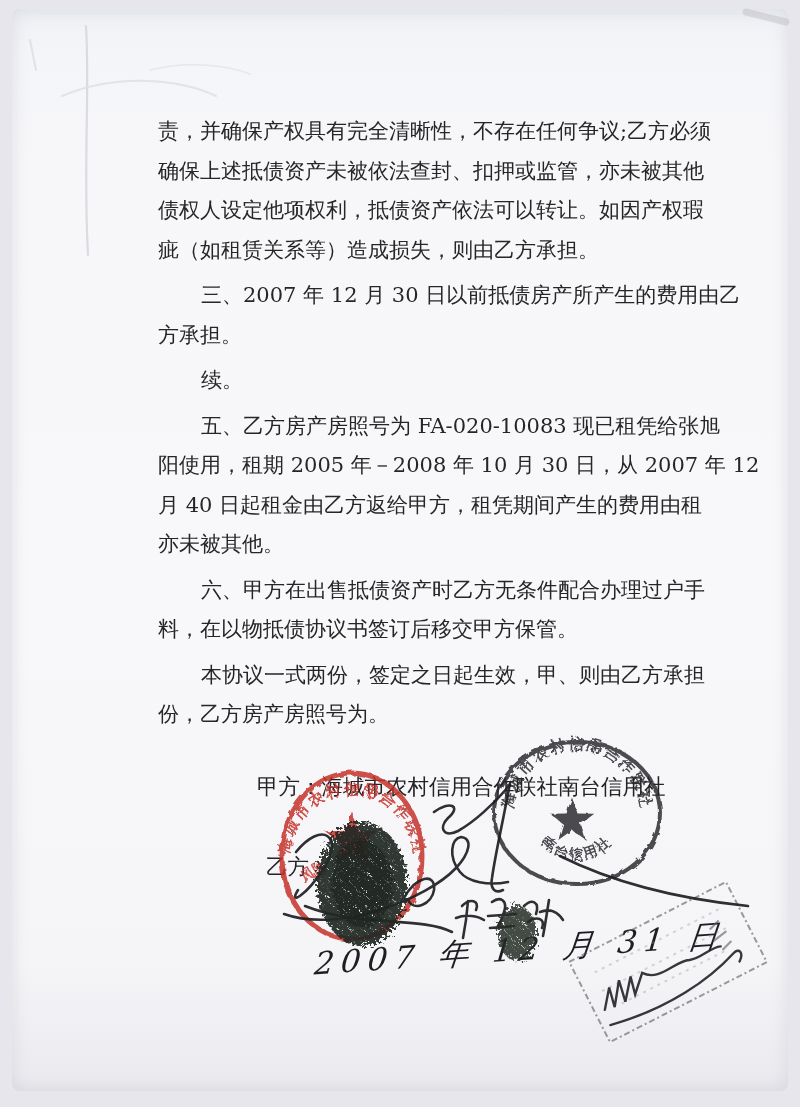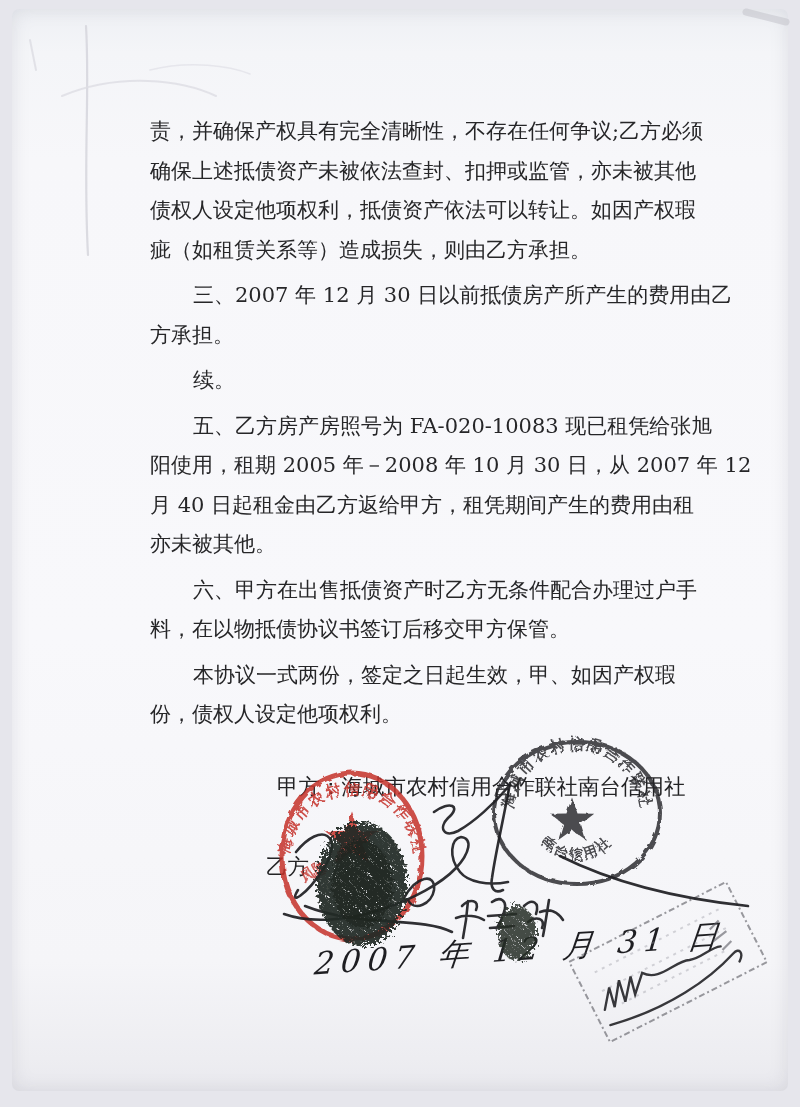--- a/index.html
+++ b/index.html
@@ -3,25 +3,25 @@
 <meta charset="utf-8">
 <style>
   html,body{margin:0;padding:0;background:#d9d9df;}
   .stage{position:relative;width:800px;height:1107px;overflow:hidden;
          font-family:"DejaVu Serif","Liberation Serif",serif;background:#e6e6ec;}
   .paper{position:absolute;left:12px;top:9px;right:12px;bottom:16px;border-radius:7px;
          background:linear-gradient(180deg,#eef0f4 0%,#f4f5f8 4%,#f7f7fa 14%,#f8f8fb 58%,#f5f5f8 88%,#ededf1 97%,#e9e9ee 100%);
          box-shadow:inset 0 0 18px rgba(120,120,140,0.18);}
   .doc-text{position:absolute;left:146px;top:112px;width:572px;
             font-size:21px;color:#262628;letter-spacing:0px;}
-  .para{margin:0 0 6px 4px;}
+  .para{margin:0 0 6px 12px;}
   .line{line-height:39.5px;white-space:nowrap;}
   .para.indent .line:first-child{padding-left:43px;}
   .party-line{position:absolute;font-size:21.5px;color:#232325;white-space:nowrap;line-height:28px;}
-  .party-a{left:257px;top:773px;margin-left:20px;}
+  .party-a{left:257px;top:773px;}
   .party-b{left:266px;top:853px;}
   .hand-date{position:absolute;left:314px;top:929px;font-size:31px;color:#1e1e22;
              font-style:italic;letter-spacing:7px;white-space:nowrap;
              transform:rotate(-4deg) skewX(-10deg);}
   svg.overlay{position:absolute;left:0;top:0;width:800px;height:1107px;pointer-events:none;}
   .seal-red-stroke{stroke:var(--seal-red,#c5302a);}
   .seal-red-fill{fill:var(--seal-red,#c5302a);}
   .seal-black-stroke{stroke:var(--seal-black,#26262a);}
   .seal-black-fill{fill:var(--seal-black,#26262a);}
   .ring-text{font-family:"DejaVu Serif","Liberation Serif",serif;font-weight:bold;}
@@ -50,22 +50,22 @@
         <div class="line">五、乙方房产房照号为 FA-020-10083 现已租凭给张旭</div>
         <div class="line">阳使用，租期 2005 年－2008 年 10 月 30 日，从 2007 年 12</div>
         <div class="line">月 40 日起租金由乙方返给甲方，租凭期间产生的费用由租</div>
         <div class="line">亦未被其他。</div>
       </div>
       <div class="para indent">
         <div class="line">六、甲方在出售抵债资产时乙方无条件配合办理过户手</div>
         <div class="line">料，在以物抵债协议书签订后移交甲方保管。</div>
       </div>
       <div class="para indent">
-        <div class="line">本协议一式两份，签定之日起生效，甲、如因产权瑕</div>
-        <div class="line">份，债权人设定他项权利。</div>
+        <div class="line">本协议一式两份，签定之日起生效，甲、则由乙方承担</div>
+        <div class="line">份，乙方房产房照号为。</div>
       </div>
     </div>
 
   <div class="party-line party-a">甲方：海城市农村信用合作联社南台信用社</div>
   <div class="party-line party-b">乙方：</div>
   <div class="hand-date">2007 年 12 月 31 日</div>
 
   <svg class="overlay" viewBox="0 0 800 1107">
     <defs>
       <filter id="fp" x="-40%" y="-40%" width="180%" height="180%">

